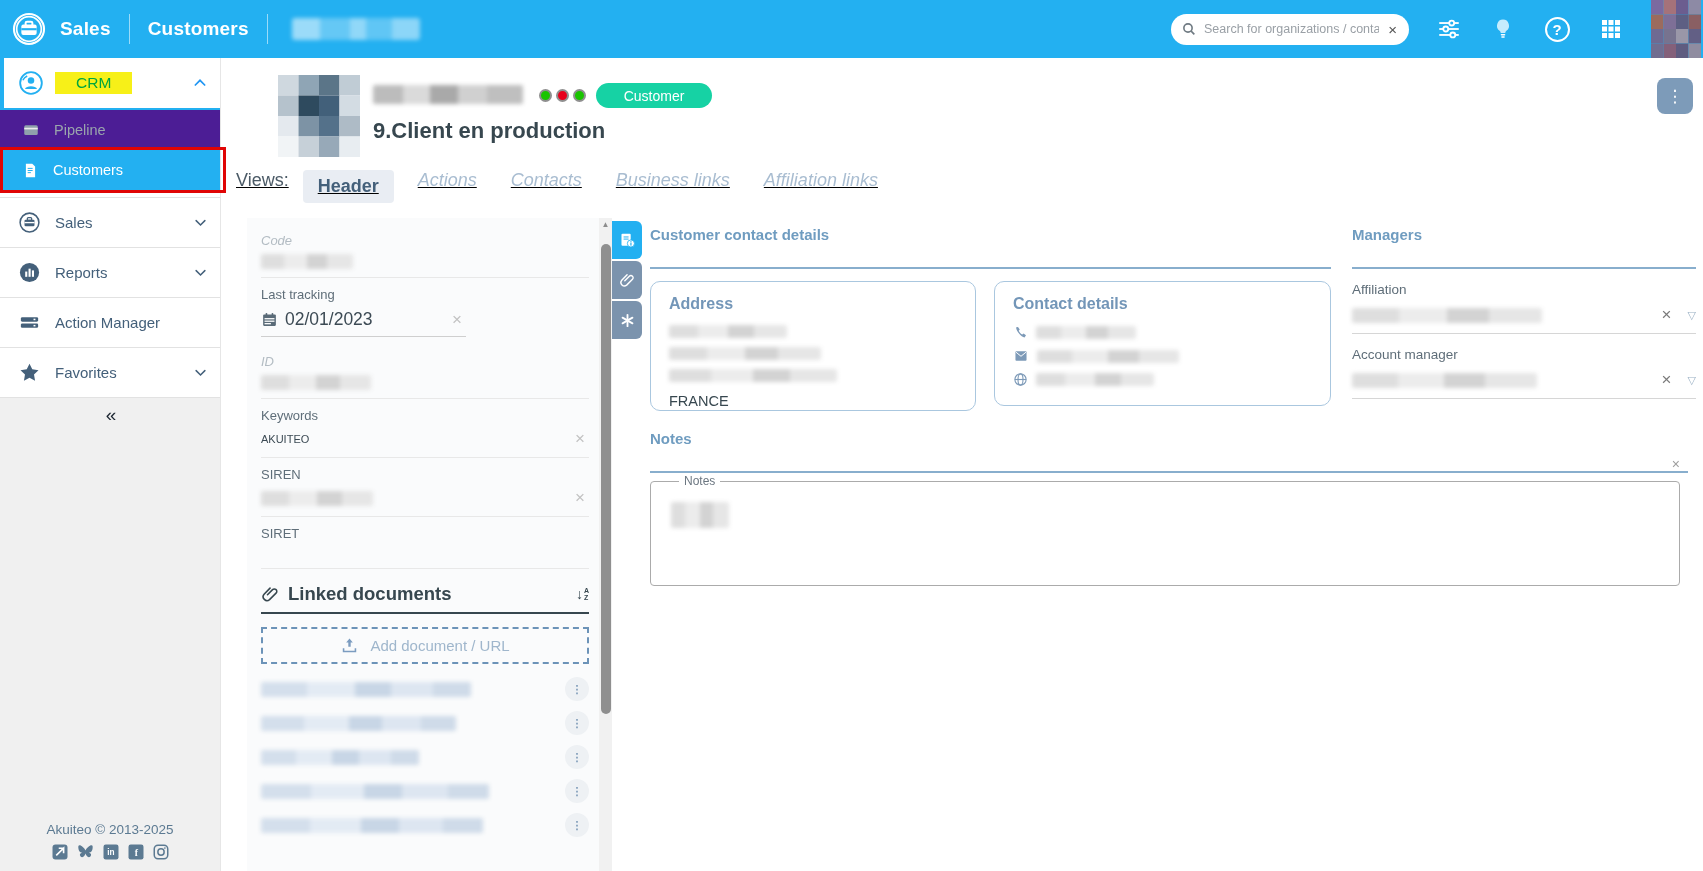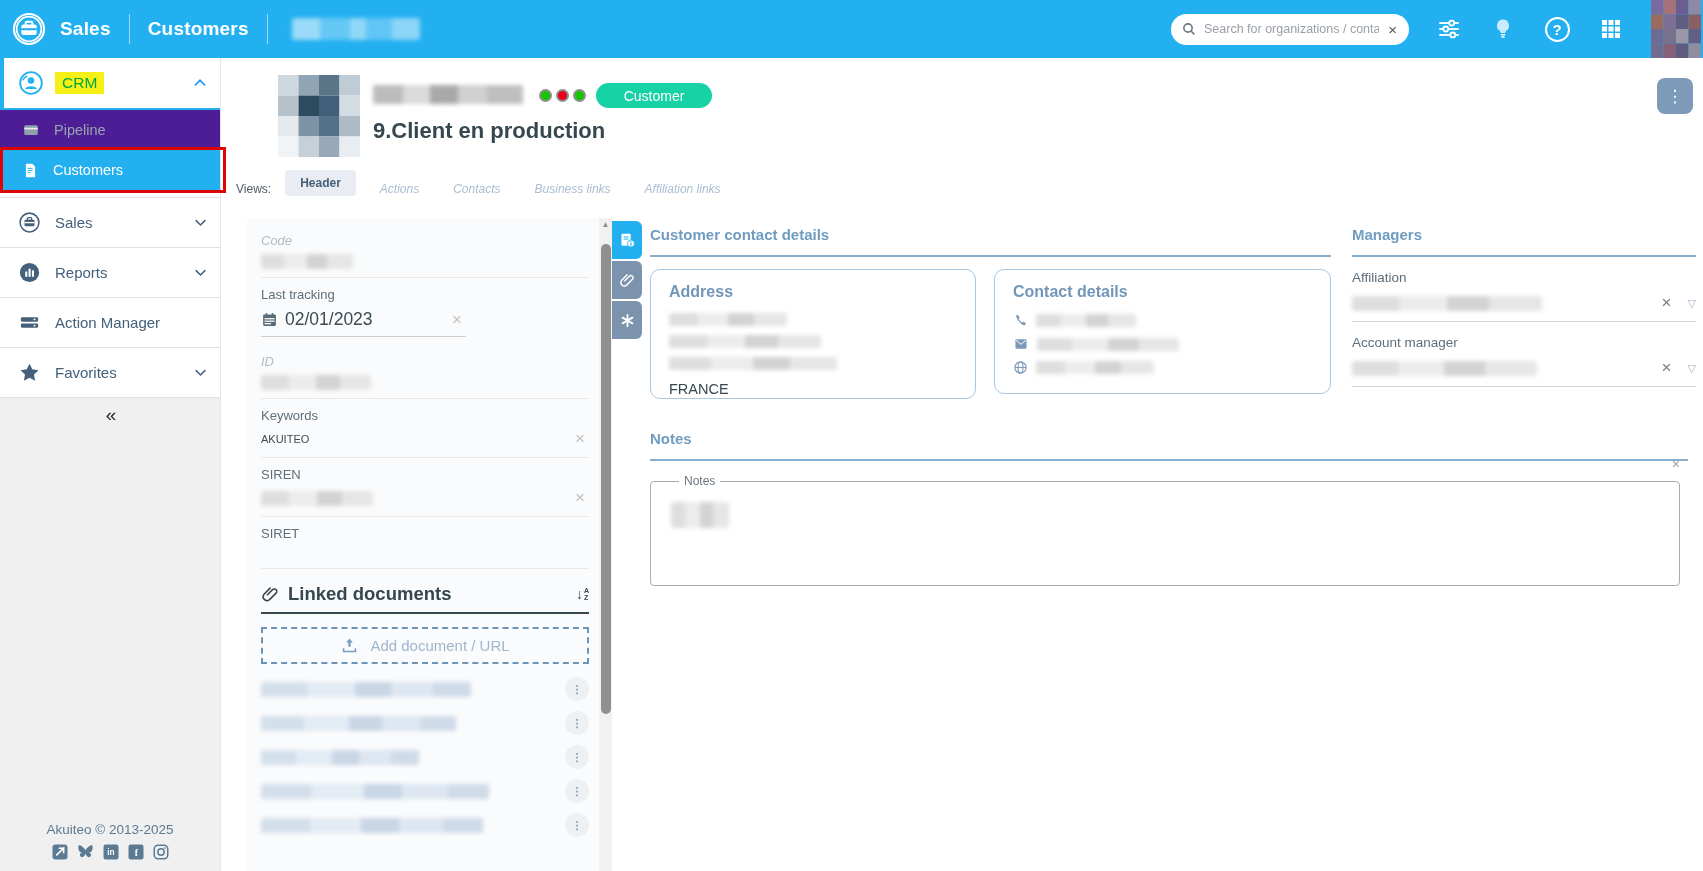--- a/index.html
+++ b/index.html
@@ -24,21 +24,21 @@
   .help-circle { width:25px; height:25px; border:2px solid #fff; border-radius:50%; color:#fff; font-size:15px; font-weight:700; display:flex; align-items:center; justify-content:center; }
   .tb-avatar { width:50px; height:58px; overflow:hidden; }
 
   
   .shell { flex:1; display:flex; min-height:0; }
 
   
   .sidebar { width:221px; flex:0 0 221px; background:#fff; display:flex; flex-direction:column; position:relative; border-right:1px solid #e6e6e6; }
   .crm-header { height:52px; display:flex; align-items:center; padding:0 12px 0 14px; background:#fff;
                 border-left:4px solid #23b0f1; border-bottom:2px solid #23b0f1; }
-  .crm-header .hl { background:#f7f018; color:#00a63e; font-size:15.5px; padding:2px 7px; margin-left:11px; }
+  .crm-header .hl { background:#f7f018; color:#00a63e; font-size:15.5px; padding:2px 21px; margin-left:11px; }
   .crm-header .chev { margin-left:auto; }
   .side-item { height:40px; display:flex; align-items:center; padding:0 12px 0 22px; font-size:14.5px; color:#44607a; cursor:pointer; position:relative; }
   .side-item .lbl { margin-left:14px; }
   .side-item .chev { margin-left:auto; }
   .item-pipeline { background:#4c1d95; color:#9aa5ad; }
   .item-customers { background:#23b0f1; color:#fff; }
   .annotation-red { position:absolute; left:0; top:-3px; width:226px; height:46px; border:3px solid #e00505; z-index:6; pointer-events:none; }
   .group-item { height:50px; border-top:1px solid #e2e2e2; padding-left:18px; font-size:15px; }
   .group-item:first-of-type { border-top:none; }
   .collapse-zone { border-top:1px solid #e2e2e2; background:#f0f0f0; flex:1; display:flex; flex-direction:column; }
@@ -55,21 +55,21 @@
   .name-rd { position:absolute; left:152px; top:27px; width:150px; height:19px; }
   .dots { position:absolute; left:318px; top:31px; display:flex; gap:4px; }
   .dot { width:13px; height:13px; border-radius:50%; border:2px solid #8f8f8f; }
   .dot.g { background:#19c400; } .dot.r { background:#e8001d; }
   .badge { position:absolute; left:375px; top:25px; width:116px; height:25px; border-radius:13px; background:#16d2a4;
            color:#fff; font-size:14px; display:flex; align-items:center; justify-content:center; }
   .status-line { position:absolute; left:152px; top:60px; font-size:22px; font-weight:600; color:#37474f; }
   .kebab-main { position:absolute; left:1436px; top:20px; width:36px; height:36px; background:#7d9bb9; border-radius:8px;
                 color:#fff; font-size:17px; display:flex; align-items:center; justify-content:center; cursor:pointer; }
 
-  .views-row { position:absolute; left:15px; top:112px; display:flex; align-items:flex-end; font-size:12px; }
+  .views-row { position:absolute; left:15px; top:112px; display:flex; align-items:flex-start; font-size:18px;text-decoration:underline; }
   .views-label { color:#4b5a66; margin-right:14px; }
   .vtab { font-style:italic; color:#a9bdd1; margin-right:34px; cursor:pointer; }
   .vtab.active { font-style:normal; font-weight:700; color:#44607a; background:#e9edf3; border-radius:4px; padding:6px 15px; margin-right:24px; }
 
   
   .panel { position:absolute; left:26px; top:160px; width:356px; height:680px; background:#fafbfc; padding:6px 14px 0; }
   .pn-header { display:flex; align-items:center; gap:8px; padding-bottom:7px; border-bottom:2px solid #37474f; margin-top:4px; }
   .pn-title { font-size:18.5px; font-weight:700; color:#37474f; flex:1; }
   .mini-btn { width:22px; height:22px; display:flex; align-items:center; justify-content:center; cursor:pointer; }
   .pencil-btn { background:#37474f; border-radius:4px; color:#fff; font-size:13px; }
@@ -101,21 +101,21 @@
   
   .vscroll { position:absolute; left:378px; top:160px; width:13px; height:680px; background:#f1f1f1; }
   .vs-arrow { position:absolute; left:0; width:13px; text-align:center; font-size:8px; color:#8c8c8c; cursor:pointer; }
   .vs-thumb { position:absolute; left:1.5px; top:26px; width:10px; height:470px; background:#8f8f8f; border-radius:5px; cursor:grab; }
   .tabstrip { position:absolute; left:391px; top:163px; display:flex; flex-direction:column; gap:2px; }
   .vtab-btn { width:30px; height:38px; border-radius:0 6px 6px 0; background:#7b93ad; display:flex; align-items:center; justify-content:center; cursor:pointer; color:#fff; }
   .vtab-btn.active { background:#23b0f1; }
 
   
   .rightcol { position:absolute; left:429px; top:160px; width:1046px; height:650px; }
-  .sec-head { font-size:15px; font-weight:700; color:#6f9cc0; padding-bottom:12px; border-bottom:2px solid #88aecd; }
+  .sec-head { font-size:15px; font-weight:700; color:#6f9cc0; padding-bottom:24px; border-bottom:2px solid #88aecd; }
   .ccd { position:absolute; left:0; top:8px; width:681px; }
   .cards { display:flex; gap:18px; margin-top:12px; }
   .card { border:1.5px solid #aac7df; border-radius:10px; padding:13px 18px; }
   .card-title { font-size:16px; font-weight:700; color:#7396b8; margin-bottom:12px; }
   .addr-card { width:326px; height:130px; }
   .cont-card { width:337px; height:125px; }
   .addr-line { height:13px; margin-bottom:9px; }
   .country { font-size:14.5px; color:#37474f; margin-top:11px; }
   .c-row { display:flex; align-items:center; gap:8px; margin-bottom:9px; }
 

